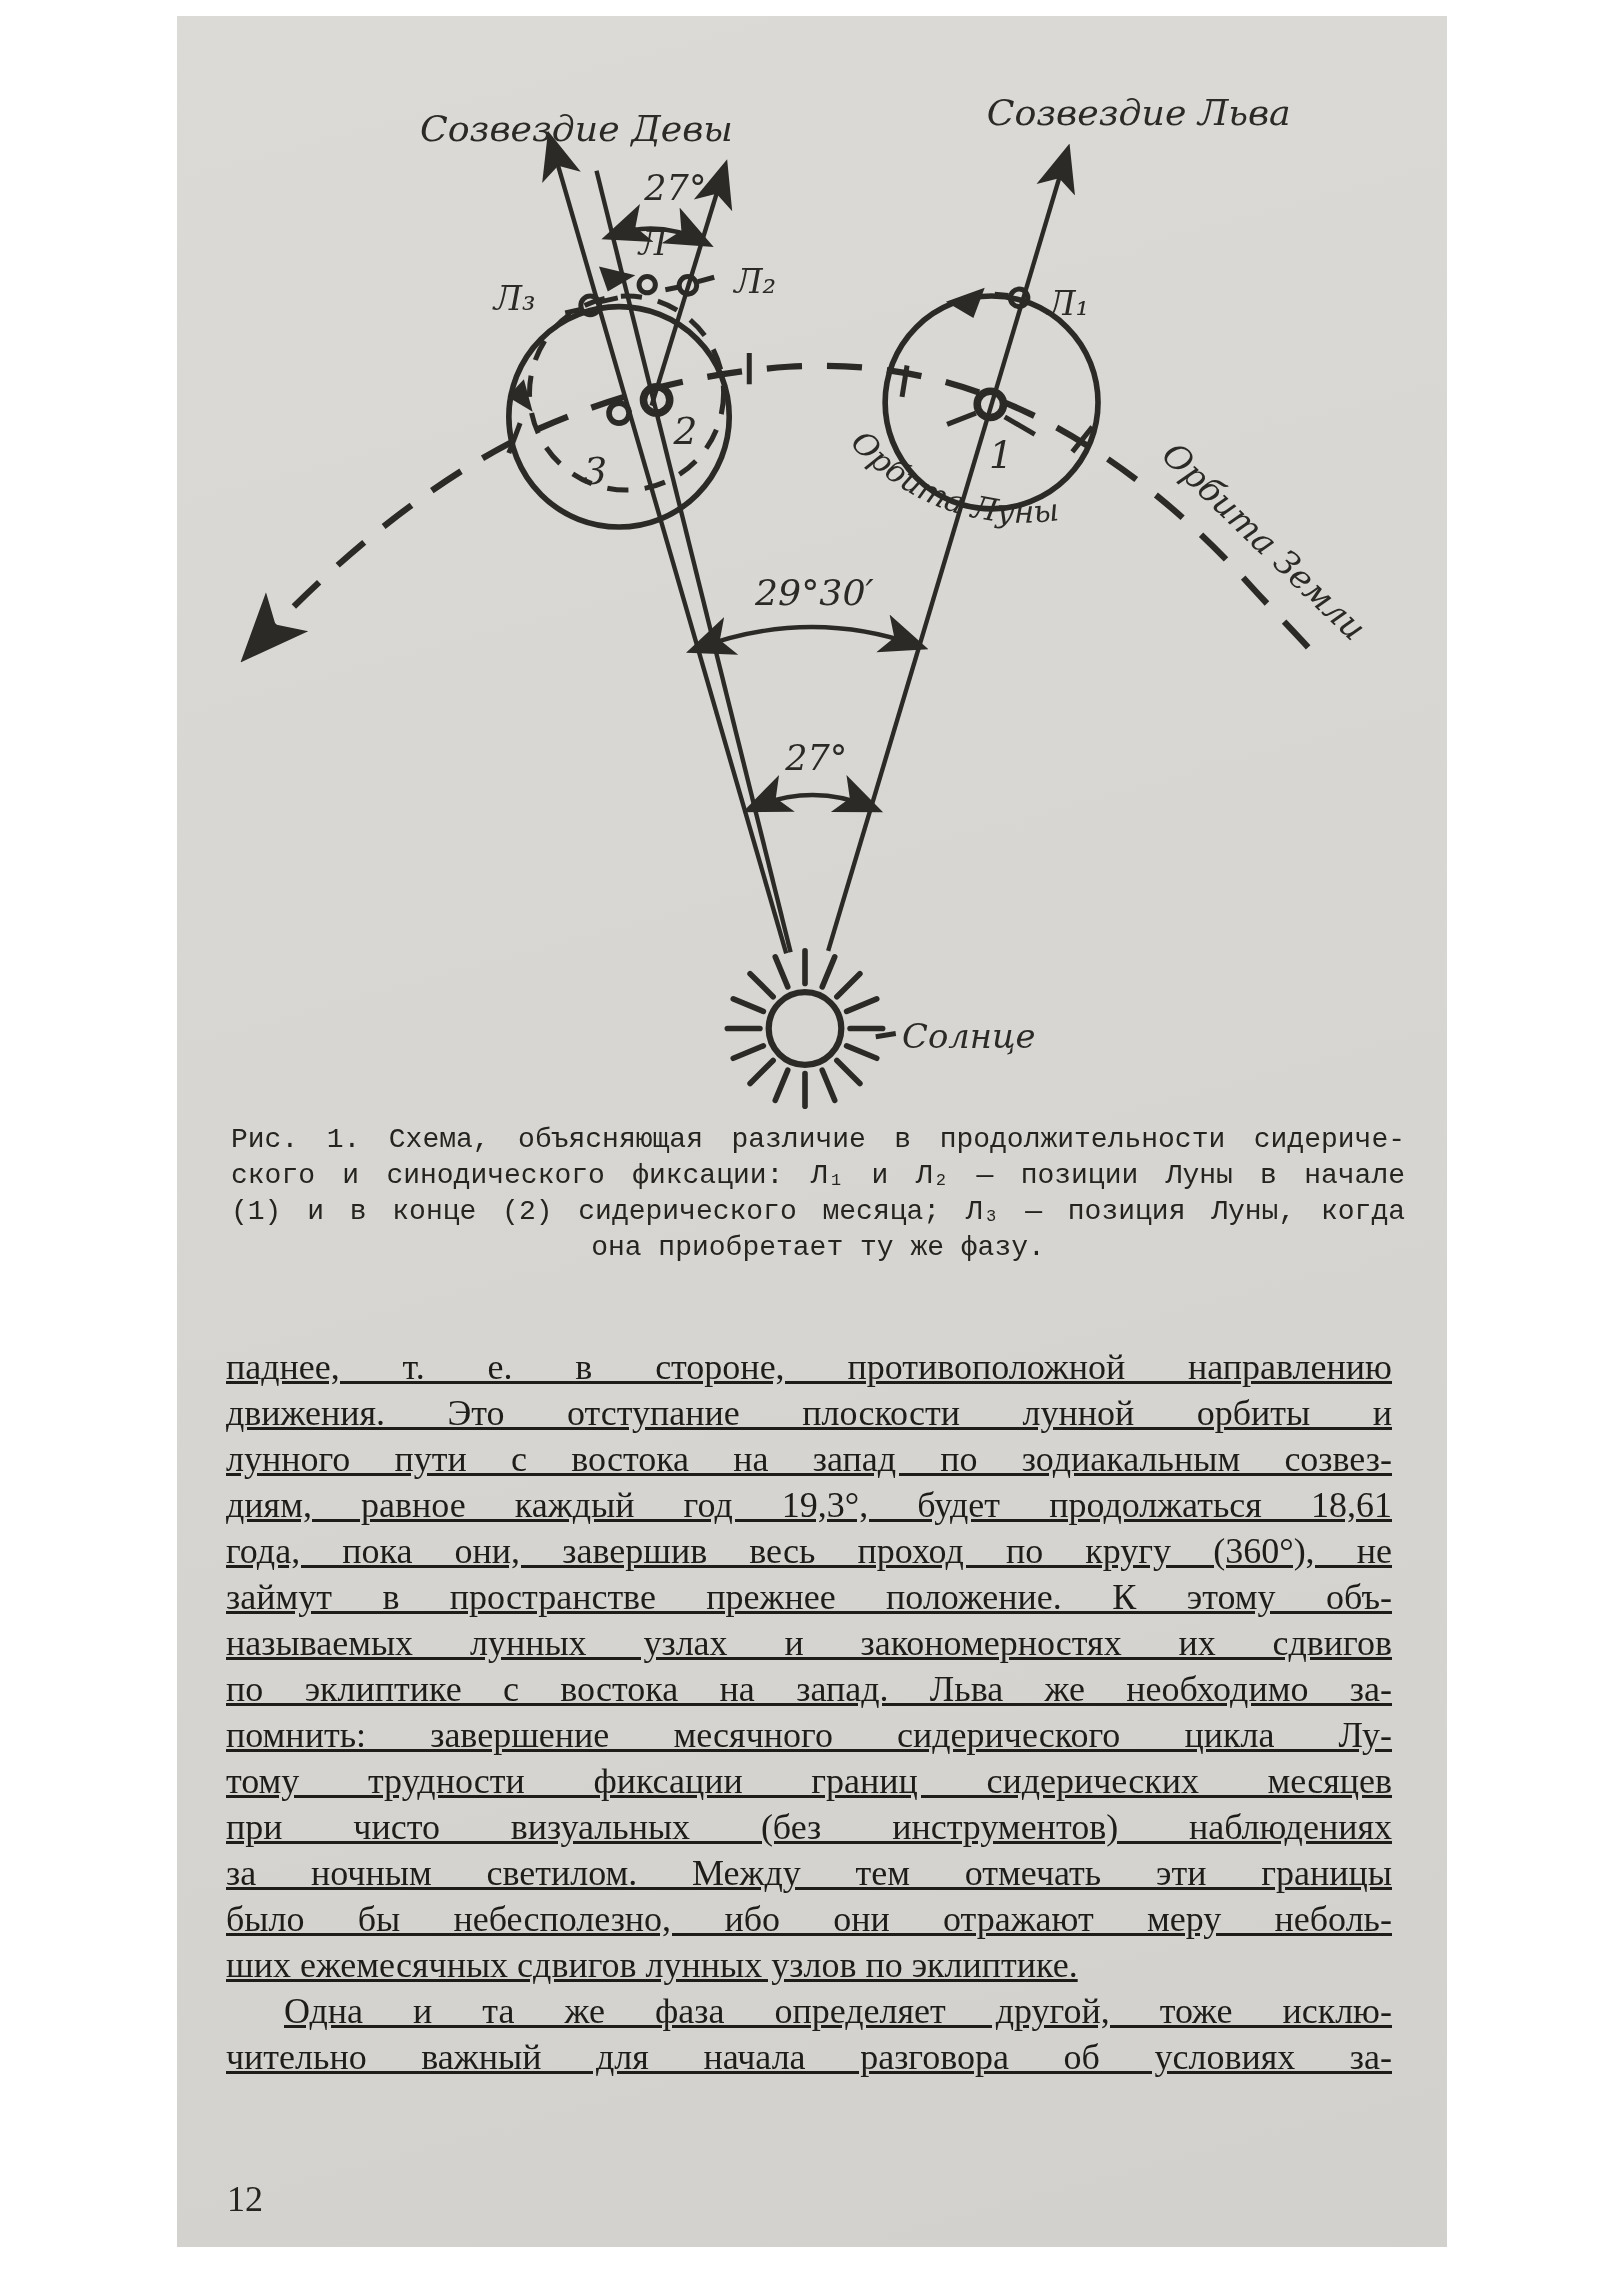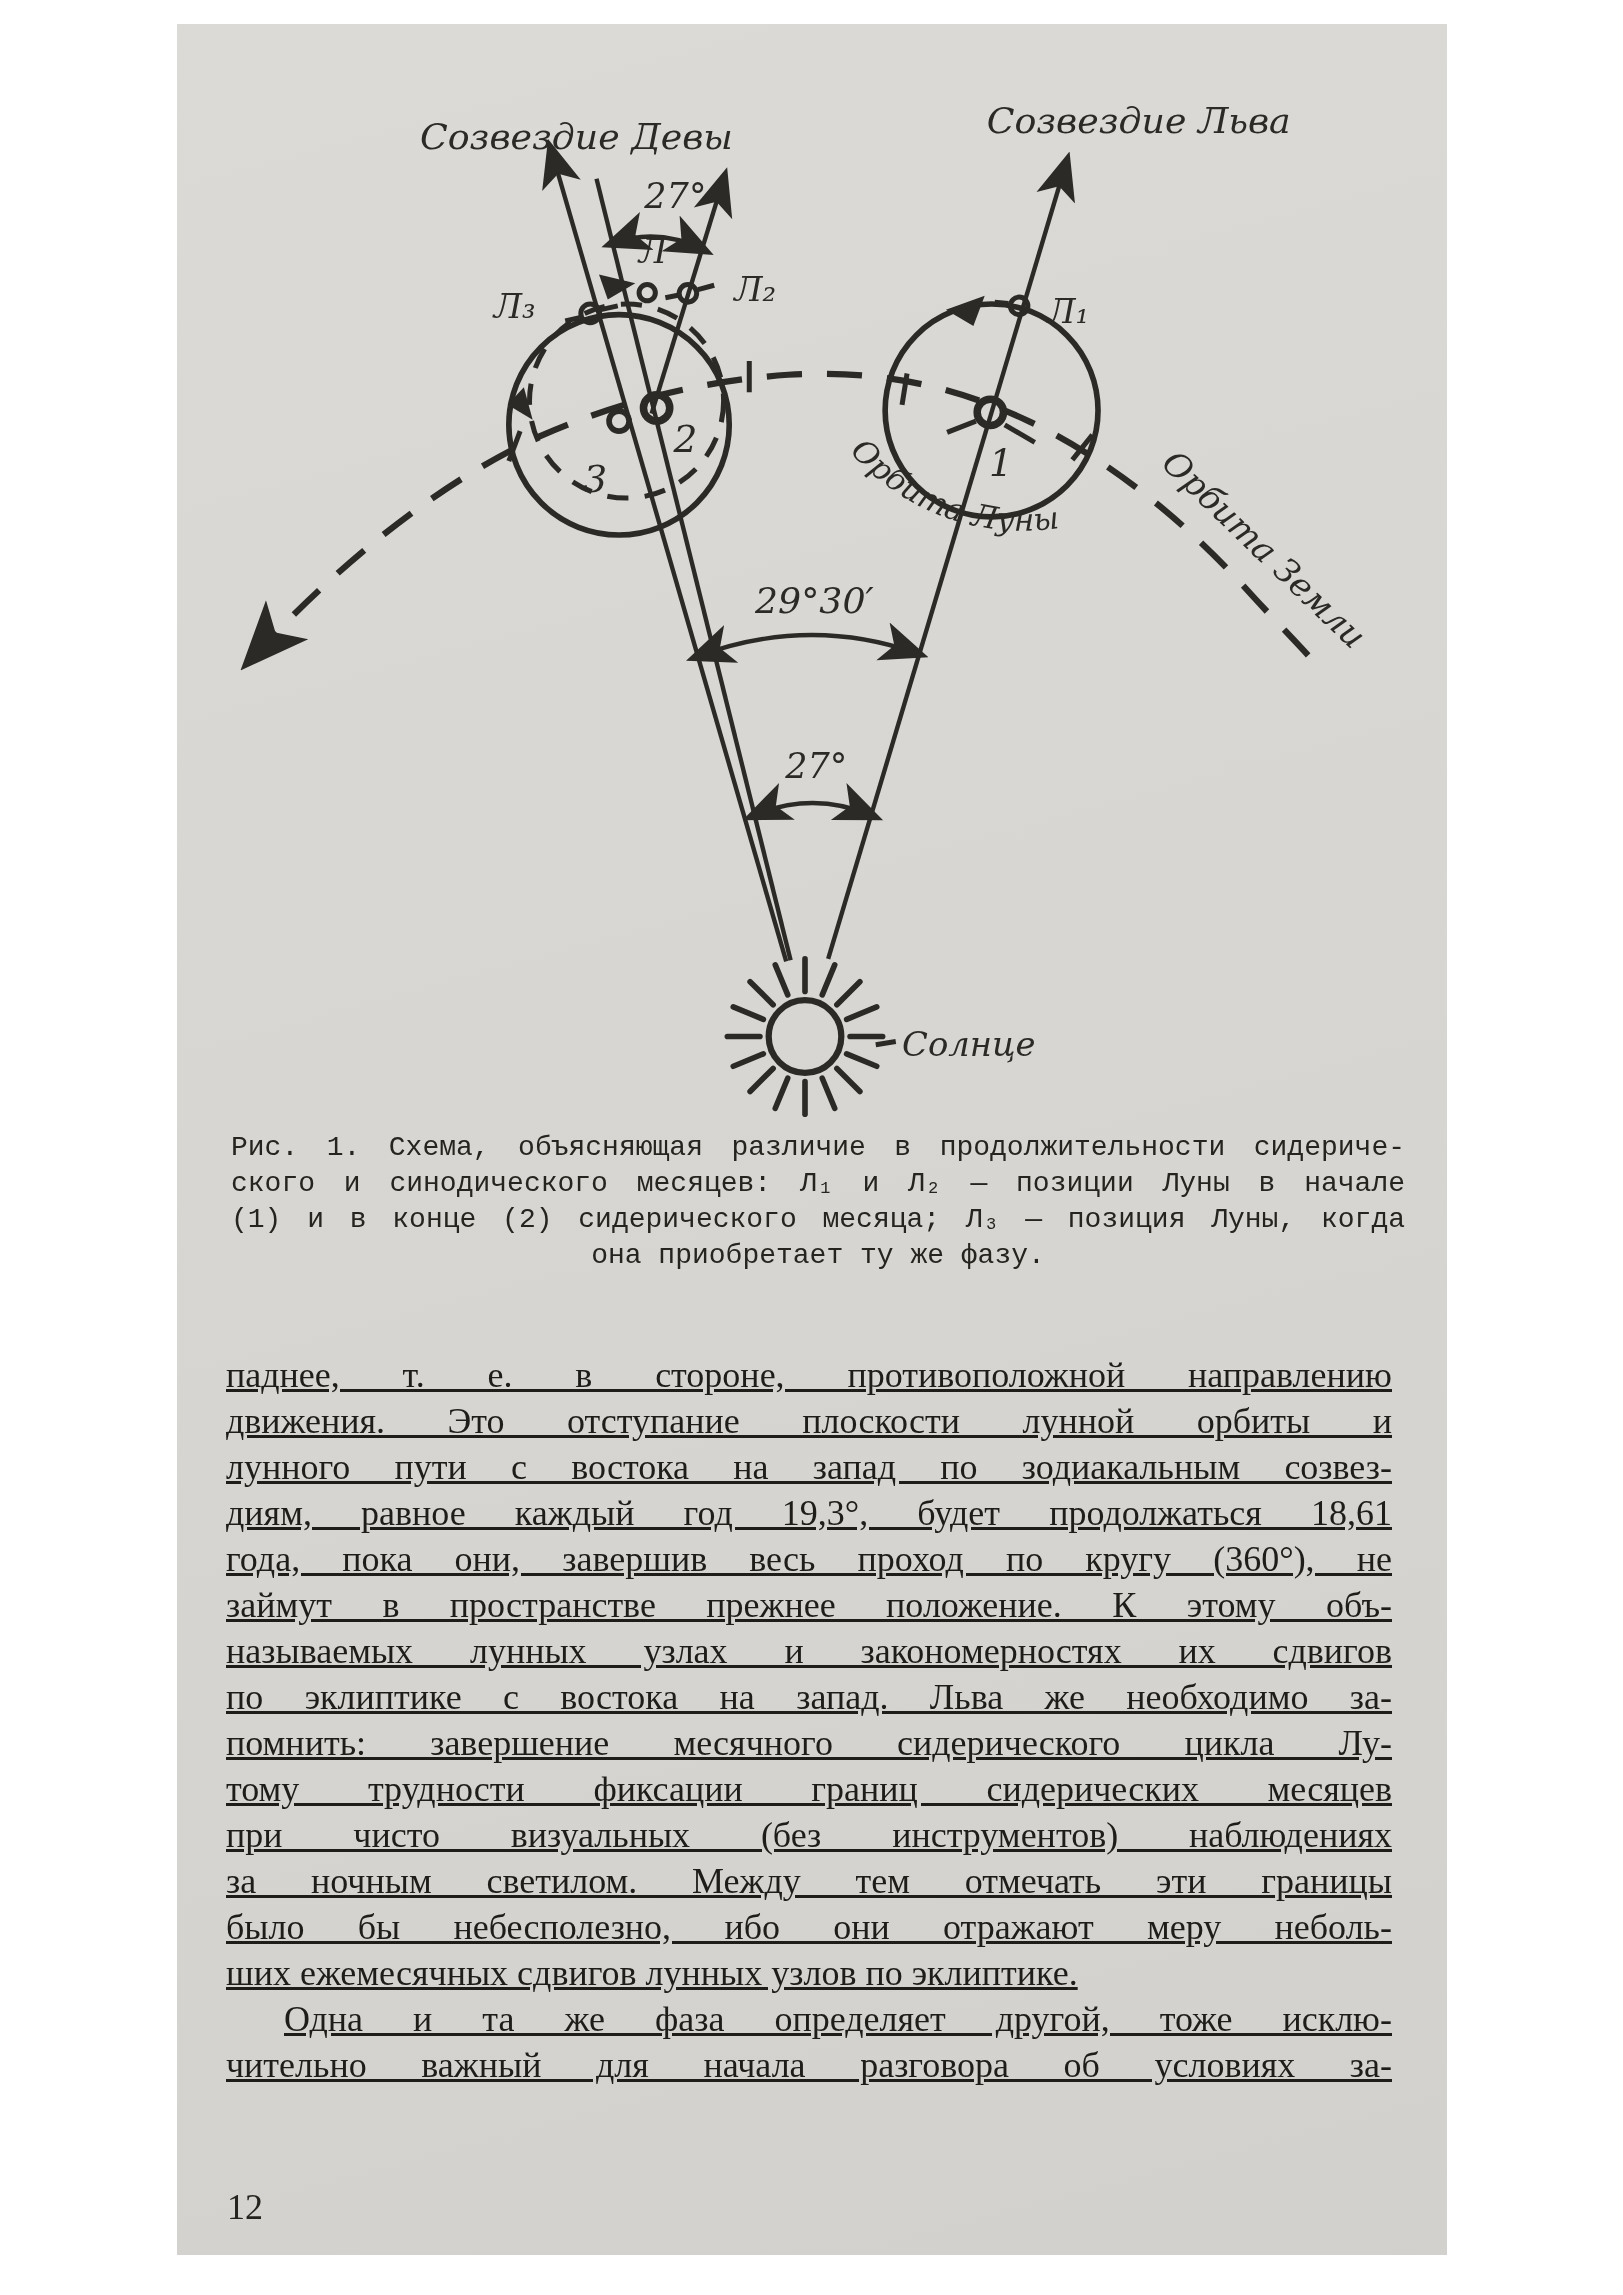--- a/index.html
+++ b/index.html
@@ -1,21 +1,21 @@
 <!DOCTYPE html>
 <html style="font-size:10px"><head>
 <meta charset="utf-8">
 <style>
   html,body{margin:0;padding:0;}
   body{
     width:1623px;height:2295px;position:relative;background:#ffffff;
     font-family:"Liberation Serif", serif;
   }
   .sheet{
-    position:absolute;left:177px;top:24px;width:1270px;height:2231px;
+    position:absolute;left:177px;top:16px;width:1270px;height:2231px;
     background:linear-gradient(165deg,#dcdad6 0%, #d8d6d2 45%, #d3d1cd 100%);
     overflow:hidden;
   }
   svg.diagram{position:absolute;left:0;top:0;}
   .dstroke{stroke:#2b2a27;fill:none;}
   .dfill{fill:#2b2a27;stroke:none;}
   text.dlab{fill:#2b2a27;font-family:"DejaVu Serif", serif;font-style:italic;}
   .caption{
     position:absolute;left:54px;top:1106px;width:1174px;
     font-size:28px;line-height:36px;color:#26241f;
@@ -132,21 +132,21 @@
     <path id="moonOrbitPath" d="M 1352 716 C 1470 852 1650 886 1820 800" fill="none" stroke="none"></path>
     <text class="dlab" font-size="50">
       <textPath href="#moonOrbitPath" startOffset="6">Орбита Луны</textPath>
     </text>
     <text class="dlab" font-size="54" transform="translate(1852 742) rotate(44)">Орбита Земли</text>
   </svg>
 
   <div class="caption">
 
   <div class="cap-line">Рис. 1. Схема, объясняющая различие в продолжительности сидериче-</div>
-      <div class="cap-line">ского и синодического месяцев: Л₁ и Л₂ — позиции Луны в начале</div>
+      <div class="cap-line">ского и синодического фиксации: Л₁ и Л₂ — позиции Луны в начале</div>
       <div class="cap-line">(1) и в конце (2) сидерического месяца; Л₃ — позиция Луны, когда</div>
       <div class="cap-line center">она приобретает ту же фазу.</div>
     </div>
 
   <div class="bodytext">
 
   <div class="b-line">паднее, т. е. в стороне, противоположной направлению</div>
       <div class="b-line">движения. Это отступание плоскости лунной орбиты и</div>
       <div class="b-line">лунного пути с востока на запад по зодиакальным созвез-</div>
       <div class="b-line">диям, равное каждый год 19,3°, будет продолжаться 18,61</div>

